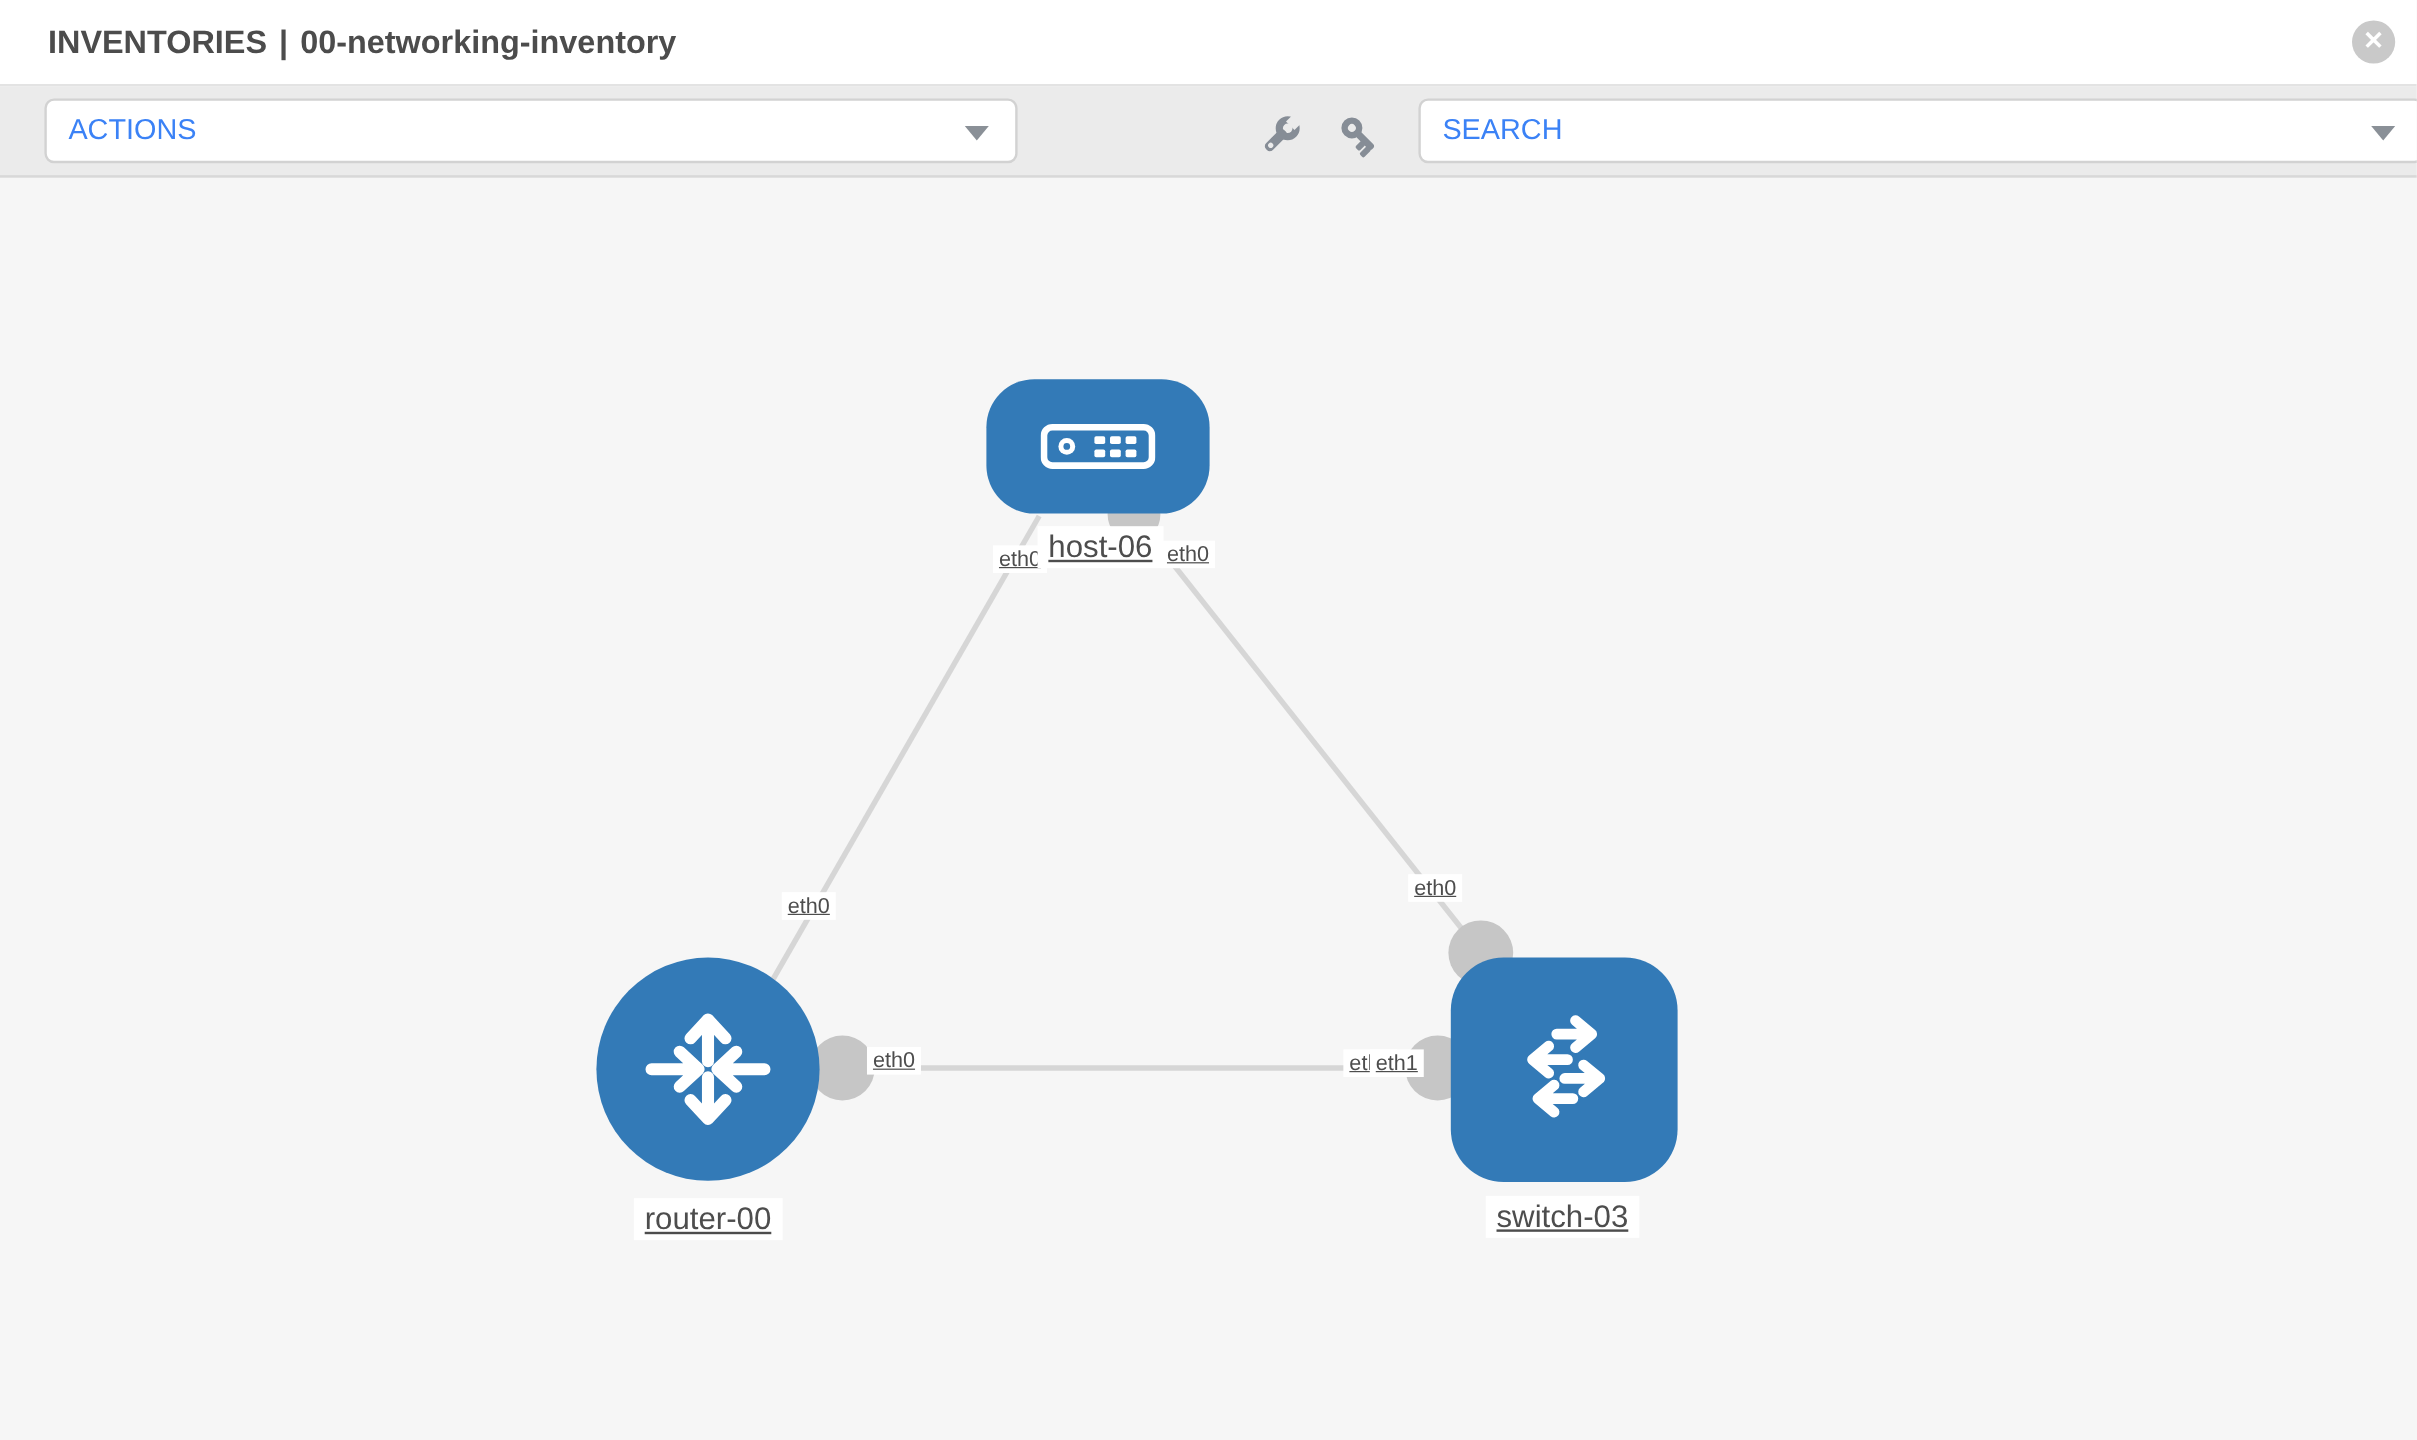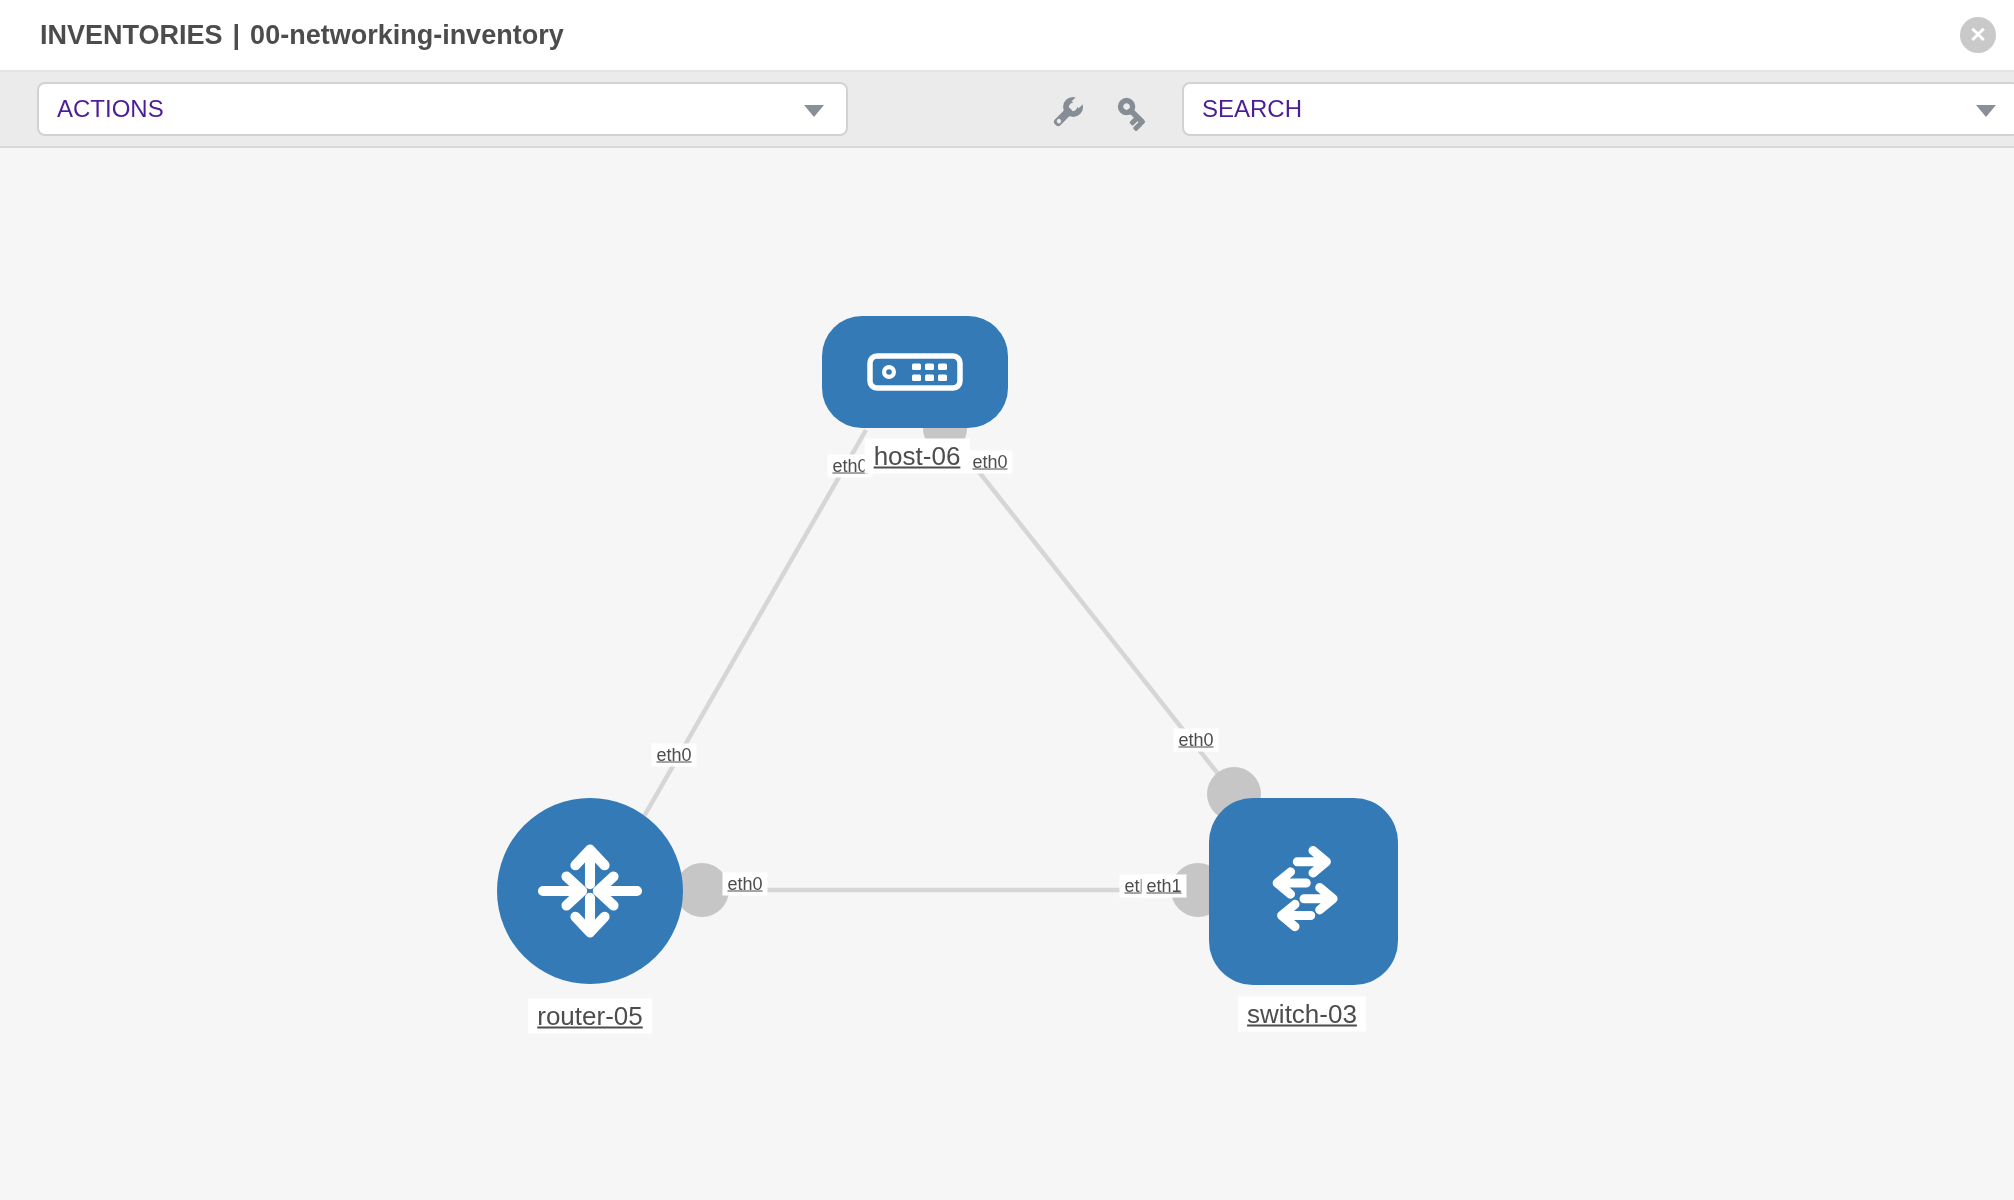--- a/index.html
+++ b/index.html
@@ -14,21 +14,21 @@
   .title .sep { padding:0 10px; }
   .close-btn { position:absolute; right:18px; top:17px; width:36px; height:36px;
                border-radius:50%; background:#c9c9c9; color:#ffffff; text-align:center;
                line-height:36px; font-size:21px; font-weight:bold; cursor:pointer; }
 
   
   .toolbar { position:absolute; top:72px; left:0; width:2014px; height:74px;
              background:#ebebeb; border-bottom:2px solid #d8d8d8; z-index:10; }
   .combo { position:absolute; top:10px; height:54px; background:#ffffff;
            border:2px solid #d2d2d2; border-radius:8px; box-sizing:border-box;
-           font-size:24px; color:#4c1d95; line-height:50px; padding-left:18px; }
+           font-size:24px; color:#3b82f6; line-height:50px; padding-left:18px; }
   .combo-actions { left:37px;  width:811px; }
   .combo-search  { left:1182px; width:838px; }
   .caret { position:absolute; right:22px; top:21px; width:0; height:0;
            border-left:10px solid transparent; border-right:10px solid transparent;
            border-top:12px solid #8a9097; }
   .tool-btn { position:absolute; top:22px; width:40px; height:40px; cursor:pointer; }
   .tool-wrench { left:1046px; }
   .tool-key    { left:1114px; }
 
   
@@ -140,17 +140,17 @@
 
     <div class="chip iface-chip" style="left:850px;  top:318px;">eth0</div>
     <div class="chip iface-chip" style="left:990px;  top:314px;">eth0</div>
     <div class="chip iface-chip" style="left:674px;  top:607px;">eth0</div>
     <div class="chip iface-chip" style="left:1196px; top:592px;">eth0</div>
     <div class="chip iface-chip" style="left:745px;  top:736px;">eth0</div>
     <div class="chip iface-chip" style="left:1142px; top:738px;">eth0</div>
     <div class="chip iface-chip" style="left:1164px; top:738px;">eth1</div>
 
     <div class="chip name-chip" style="left:917px;  top:308px;">host-06</div>
-    <div class="chip name-chip" style="left:590px;  top:868px;">router-05</div>
+    <div class="chip name-chip" style="left:590px;  top:868px;">router-00</div>
     <div class="chip name-chip" style="left:1302px; top:866px;">switch-03</div>
 
   </div>
 </div>
 
 </body></html>

